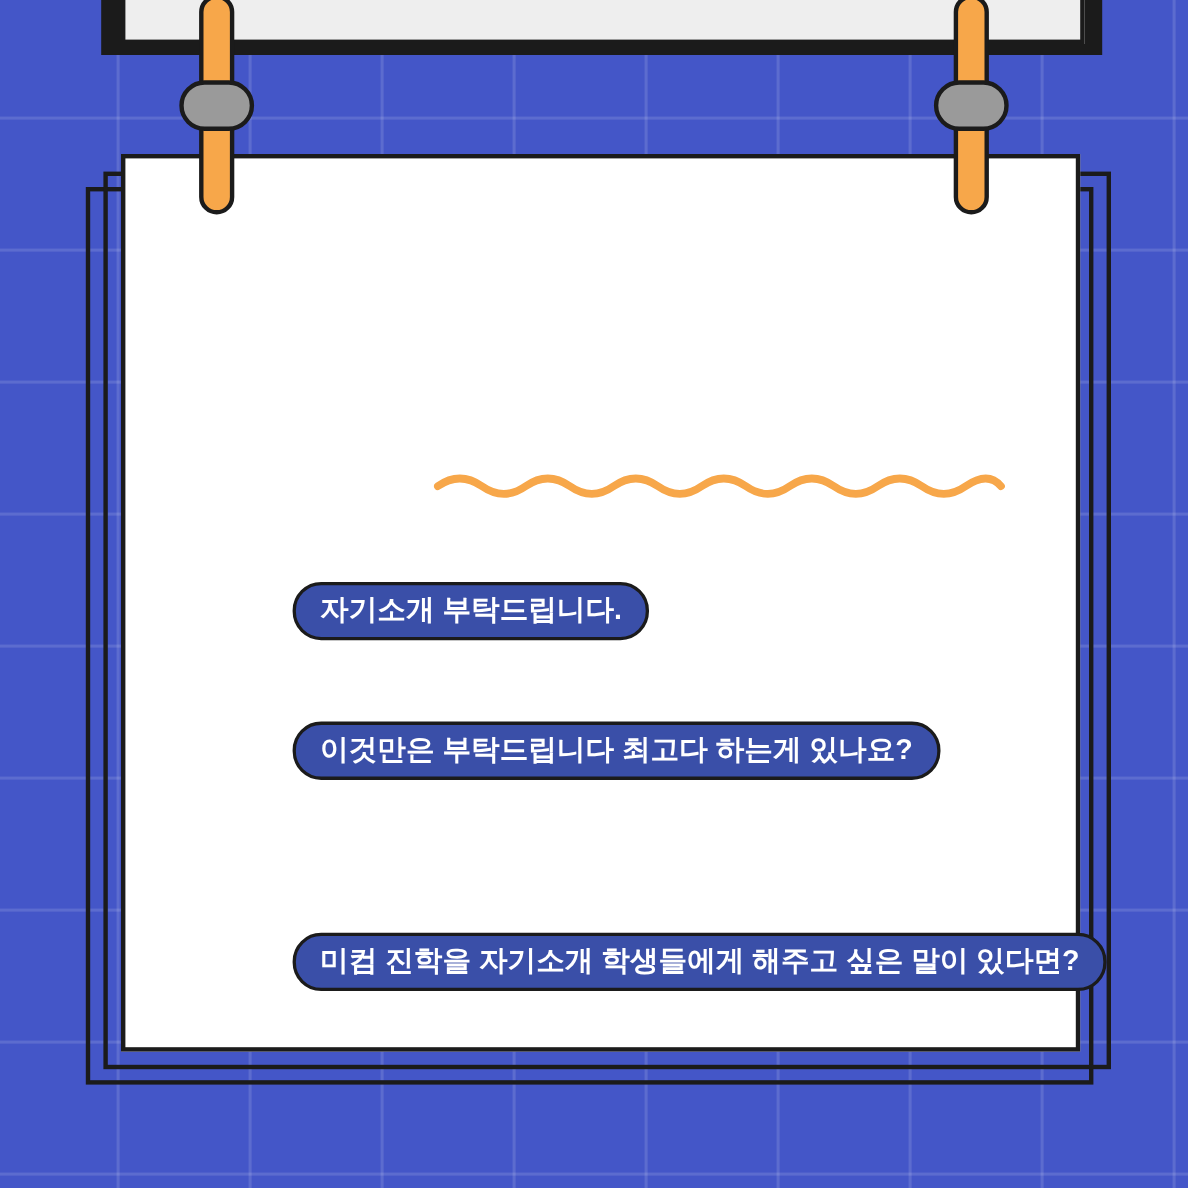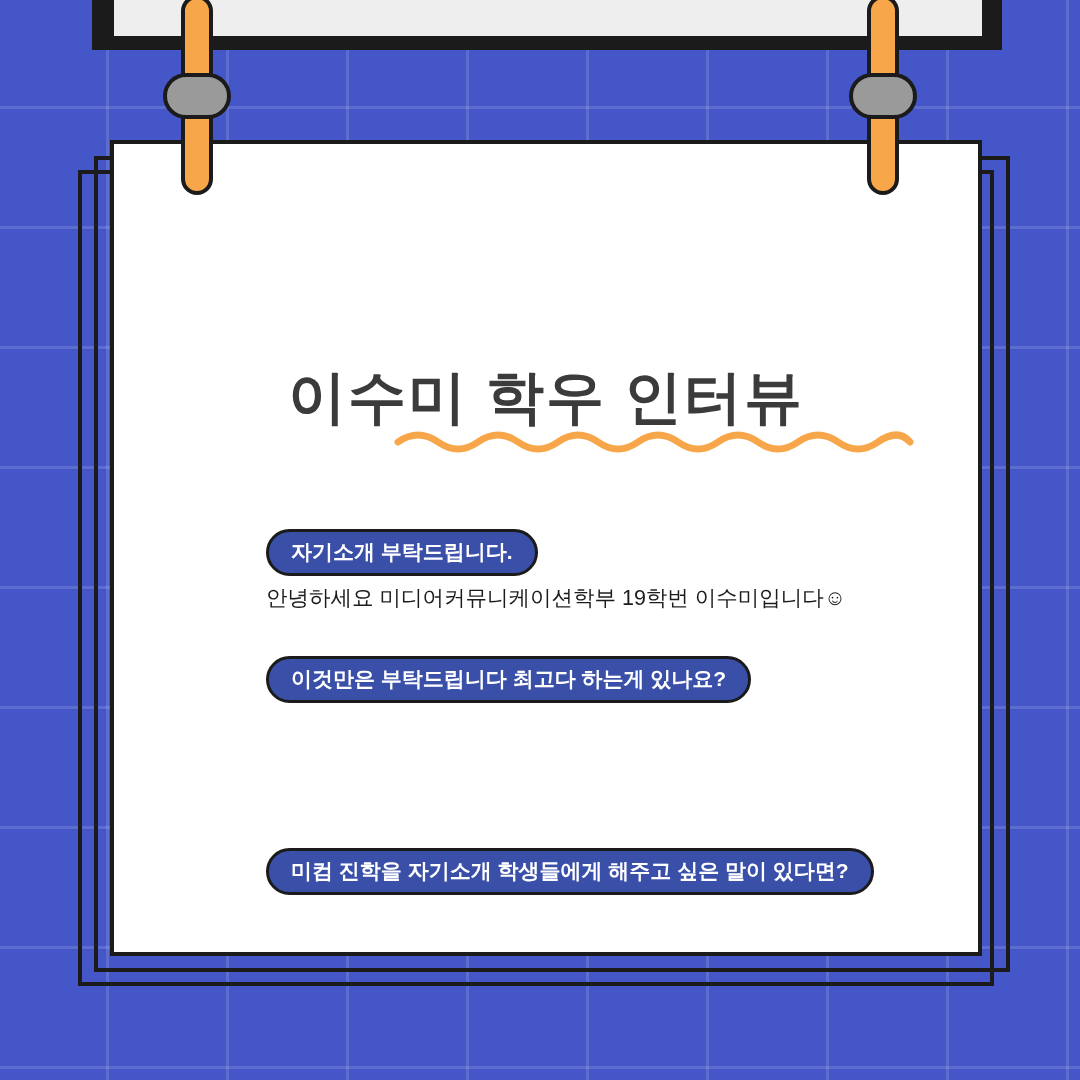--- a/index.html
+++ b/index.html
@@ -131,21 +131,21 @@
   
   .qa { position: absolute; left: 0; width: 100%; }
 
   .pill {
     display: inline-block;
     background: #3a4fa8;
     color: #ffffff;
     border: 3px solid #1b1b1b;
     border-radius: 26px;
     padding: 8px 22px 10px 22px;
-    font-size: 21px;
+    font-size: 26px;
     font-weight: 700;
     line-height: 1.1;
   }
 
   .answer {
     color: #1b1b1b;
     font-size: 21.5px;
     line-height: 1.55;
     text-align: justify;
     font-weight: 400;
@@ -165,30 +165,28 @@
 
 <div class="bg-grid"></div>
 
 <div class="top-sheet-shadow"></div>
 <div class="top-sheet"></div>
 
 <div class="card-shadow-2"></div>
 <div class="card-shadow-1"></div>
 
 <div class="card">
-  <h1 class="title">이수미 학우 인터뷰</h1>
 
   <svg class="squiggle" viewBox="0 0 520 30" preserveAspectRatio="none">
     <path d="M4,16 Q24,2 44,16 T84,16 T124,16 T164,16 T204,16 T244,16 T284,16 T324,16 T364,16 T404,16 T444,16 T484,16 T516,16" fill="none" stroke="#f7a74a" stroke-width="7" stroke-linecap="round"></path>
   </svg>
 
   <div class="qa qa-1">
     <span class="pill">자기소개 부탁드립니다.</span>
   </div>
-  <p class="answer answer-1">안녕하세요 미디어커뮤니케이션학부 19학번 이수미입니다☺</p>
 
   <div class="qa qa-2">
     <span class="pill">이것만은 부탁드립니다 최고다 하는게 있나요?</span>
   </div>
 
   <div class="qa qa-3">
     <span class="pill">미컴 진학을 자기소개 학생들에게 해주고 싶은 말이 있다면?</span>
   </div>
 </div>
 

